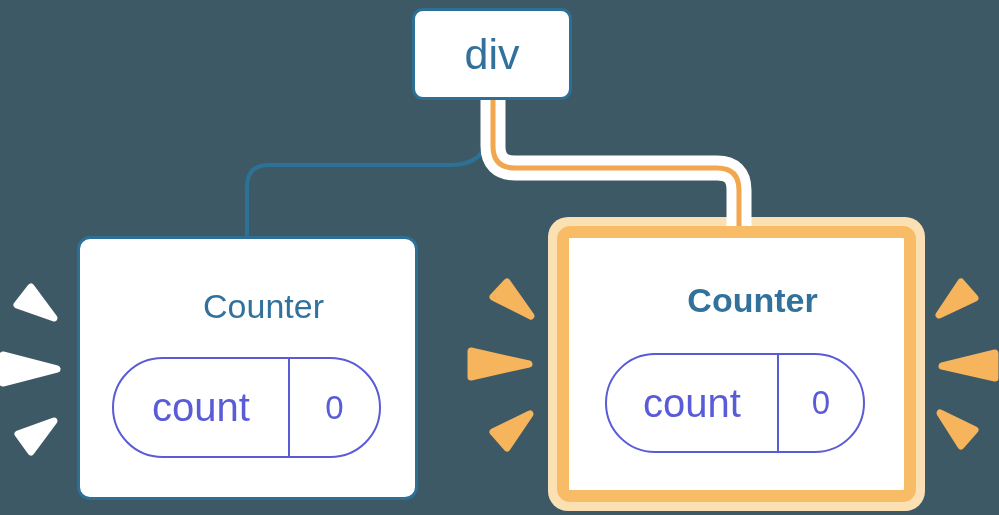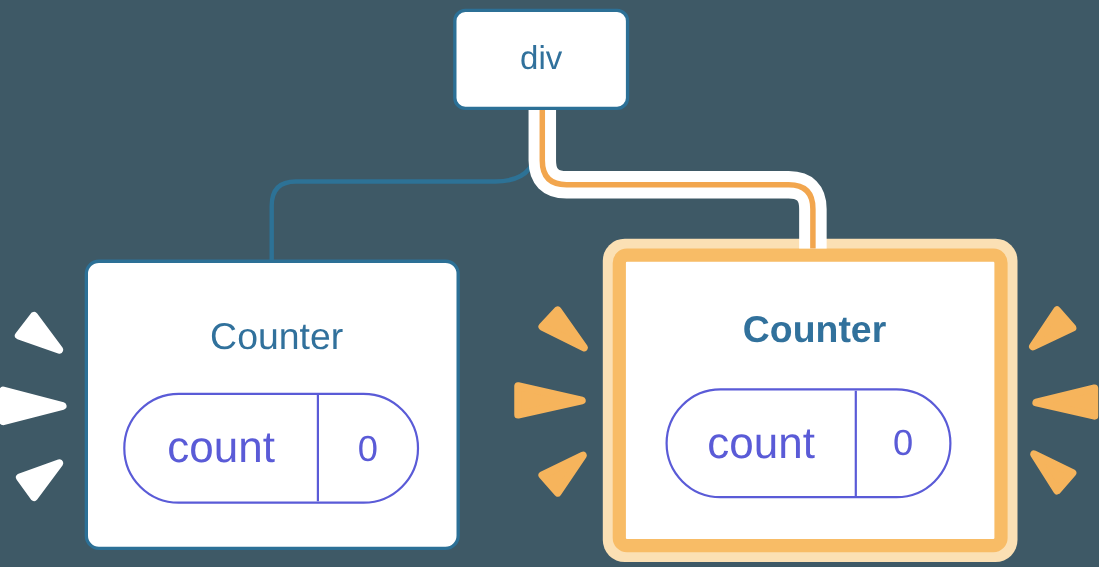--- a/index.html
+++ b/index.html
@@ -23,29 +23,29 @@
     font-family:"Liberation Sans", sans-serif;
   }
   .connector-layer{position:absolute;left:0;top:0;z-index:3;pointer-events:none;}
 
   .div-node{
     position:absolute;left:412px;top:8px;width:160px;height:92px;
     box-sizing:border-box;background:var(--card-bg);
     border:3px solid var(--node-blue-border);border-radius:11px;
     display:flex;align-items:center;justify-content:center;z-index:2;
   }
-  .div-node span{font-size:30px;color:var(--node-blue-text);}
+  .div-node span{font-size:43px;color:var(--node-blue-text);}
 
   .card{
     position:absolute;left:77px;top:236px;width:341px;height:264px;
     box-sizing:border-box;background:var(--card-bg);
     border:3px solid var(--node-blue-border);border-radius:13px;z-index:2;
   }
   .card-title{
-    position:absolute;left:4px;top:45px;width:100%;height:44px;line-height:44px;
+    position:absolute;left:16px;top:45px;width:100%;height:44px;line-height:44px;
     text-align:center;font-size:34px;color:var(--node-blue-text);
   }
   .card-title.bold{font-weight:700;top:40px;}
 
   .hl-card{
     position:absolute;left:548px;top:217px;width:377px;height:294px;
     box-sizing:border-box;background:var(--ring-outer);
     border-radius:20px;padding:9px;z-index:2;
   }
   .hl-inner{

